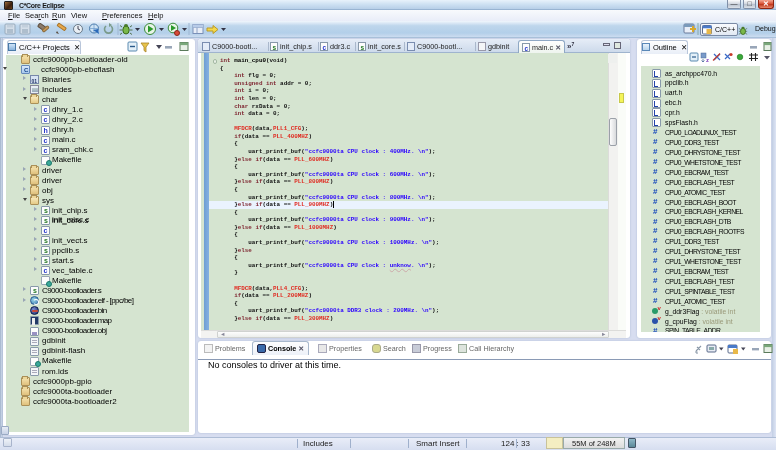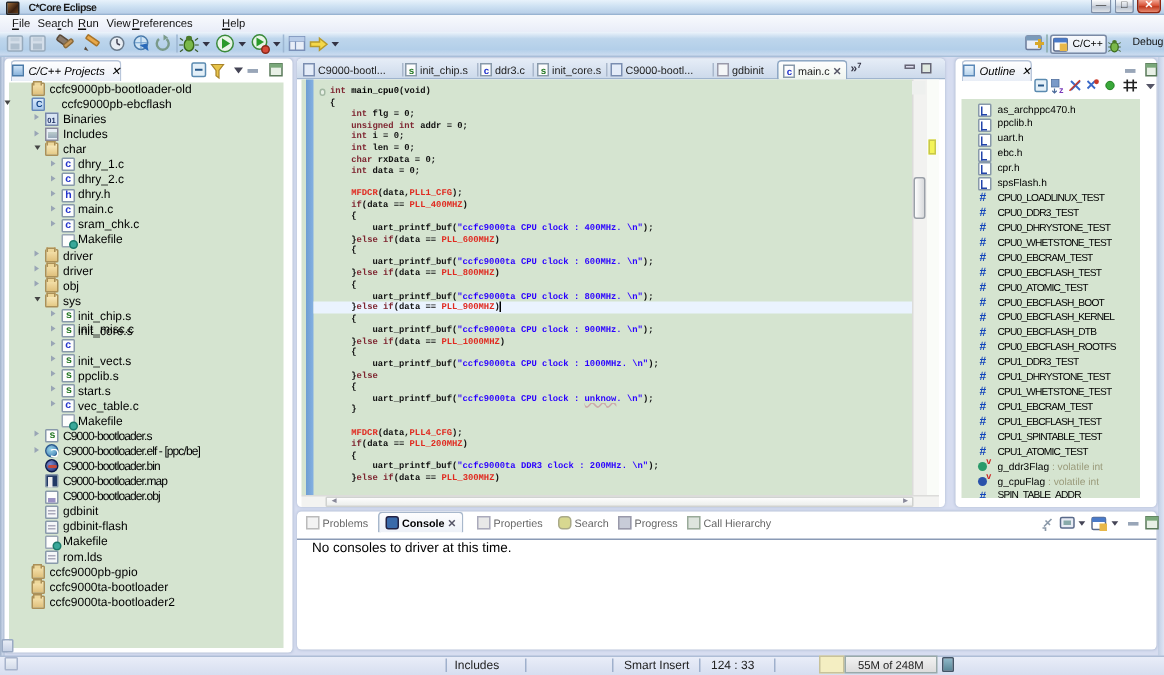--- a/index.html
+++ b/index.html
@@ -39,21 +39,21 @@
 
 .panel { position:absolute; background:#fff; border-radius:3px; box-shadow:0 0 2px #aab8d0; }
 #p-left { left:3px; top:39px; width:192px; height:396px; }
 #p-edit { left:198px; top:39px; width:432px; height:299px; }
 #p-out  { left:637px; top:39px; width:134px; height:299px; }
 #p-cons { left:198px; top:341px; width:573px; height:92px; }
 .green { background:#d5e4d0; }
 
 
 .ptab { position:absolute; height:14px; border:1px solid #b9c6da; border-bottom:none;
-  border-radius:3px 3px 0 0; background:linear-gradient(#fefefe,#e9eef7); font-size:7.5px; color:#000; padding:0 0; line-height:13px; white-space:nowrap;font-style:italic; }
+  border-radius:3px 3px 0 0; background:linear-gradient(#fefefe,#e9eef7); font-size:7.5px; color:#000; padding:0 0; line-height:13px; white-space:nowrap; }
 
 
 .titem { position:absolute; font-size:8px; color:#000; white-space:nowrap; line-height:9px; }
 .titem.narrow { letter-spacing:-0.6px; }
 .oitem { position:absolute; font-size:6.8px; letter-spacing:0px; color:#000; white-space:nowrap; line-height:9px; }
 .oitem.caps { letter-spacing:-0.55px; }
 .tar { position:absolute; width:0; height:0; border-top:2.8px solid transparent; border-bottom:2.8px solid transparent; border-left:3.5px solid #99a5b5; }
 .tar.open { border-left:none; border-right:none; border-top:3.5px solid #444; border-left:2.8px solid transparent; border-right:2.8px solid transparent; }
 .tico { position:absolute; width:9px; height:9px; }
 
@@ -146,21 +146,21 @@
   </div>
 <div class="winbtn" id="btn-close">
     <span class="winglyph">✕</span>
   </div>
 
 <div id="menubar">
   <span class="menu-item" style="left:8px"><u>F</u>ile</span>
   <span class="menu-item" style="left:25px">Sea<u>r</u>ch</span>
   <span class="menu-item" style="left:52px"><u>R</u>un</span>
   <span class="menu-item" style="left:71px">View</span>
-  <span class="menu-item" style="left:88px"><u>P</u>references</span>
+  <span class="menu-item" style="left:102px"><u>P</u>references</span>
   <span class="menu-item" style="left:148px"><u>H</u>elp</span>
 </div>
 
 <div id="toolbar"></div>
 <svg width="776" height="17" style="left:0;top:21px;" viewBox="0 0 776 17">
 
   <rect x="5" y="3" width="10" height="10" rx="1" fill="#d4dee9" stroke="#97aabc"></rect>
   <rect x="7" y="8" width="6" height="4" fill="#aebecd"></rect>
   <rect x="7" y="4" width="6" height="2.5" fill="#c2cfdc"></rect>
 
@@ -509,18 +509,18 @@
 </svg>
 
 <div class="abs" style="left:1px;top:426px;width:8px;height:9px;background:linear-gradient(#e8edf6,#c8d2e6);border:1px solid #9aaac4;border-radius:1px;"></div>
 <div class="abs" style="left:3px;top:438px;width:9px;height:9px;background:linear-gradient(#eef2f8,#d4dcea);border:1px solid #a8b4cc;border-radius:1px;"></div>
 <div class="ssep" style="left:297px"></div>
 <div class="stxt" style="left:303px; top:438px;">Includes</div>
 <div class="ssep" style="left:350px"></div>
 <div class="ssep" style="left:408px"></div>
 <div class="stxt" style="left:416px; top:438px;">Smart Insert</div>
 <div class="ssep" style="left:466px"></div>
-<div class="stxt" style="left:474px; top:438px;">124 : 33</div>
+<div class="stxt" style="left:501px; top:438px;">124 : 33</div>
 <div class="ssep" style="left:516px"></div>
 <div class="abs" style="left:546px;top:437px;width:17px;height:12px;background:#f4eec2;border:1px solid #c8c29a;"></div>
 <div class="abs" style="left:563px;top:437px;width:62px;height:12px;background:linear-gradient(#f2f2f2,#dcdcdc);border:1px solid #9aa;"></div>
 <div class="stxt" style="left:572px;top:438px;font-size:7.5px;">55M of 248M</div>
 <div class="abs" style="left:628px;top:438px;width:8px;height:10px;background:linear-gradient(#8fb8c8,#5a8898);border:1px solid #456;border-radius:1px;"></div>
 
 </body></html>

